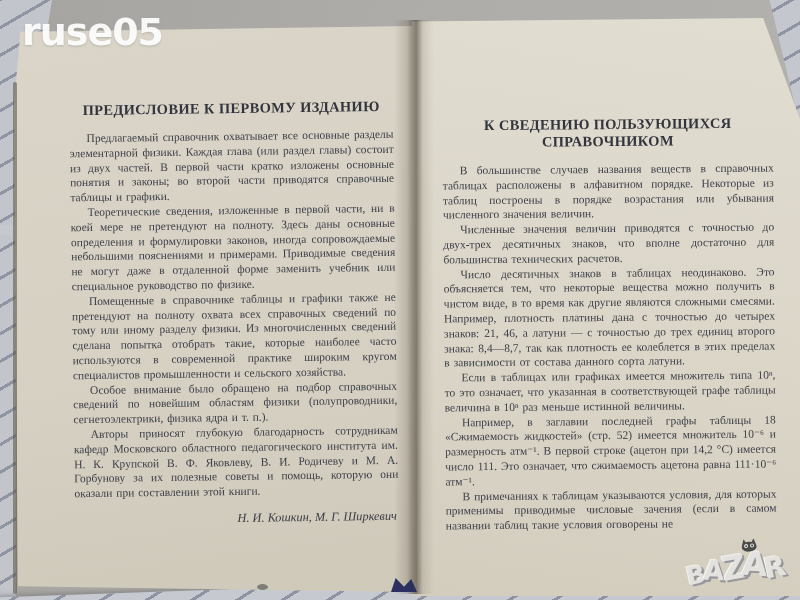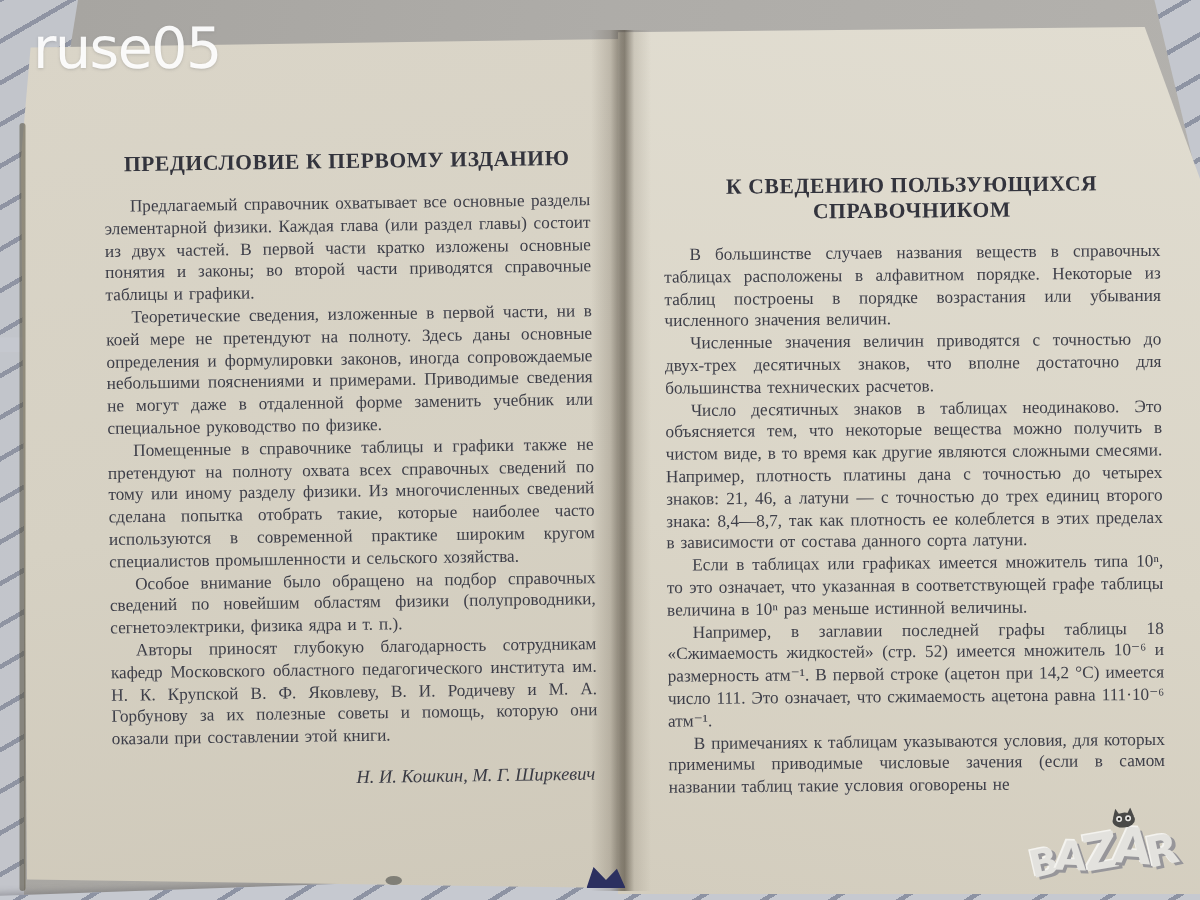--- a/index.html
+++ b/index.html
@@ -48,21 +48,21 @@
   .page-title{text-align:center;font-weight:bold;font-size:14.4px;line-height:17px;
     letter-spacing:.4px;color:#33343d;margin:0 0 12px 0;}
   .page-title .tline{display:block;}
   .text-block p{font-size:11.5px;line-height:14.8px;text-align:justify;
     text-indent:17px;margin:0;word-spacing:1px;}
   .signature{margin-top:12px;text-align:right;font-style:italic;font-size:12.3px;
     padding-right:2px;color:#3a3b44;}
 
   
   .wm-user{position:absolute;left:22px;top:10px;
-    font-family:"DejaVu Sans","Liberation Sans",sans-serif;font-weight:normal;
+    font-family:"DejaVu Sans","Liberation Sans",sans-serif;font-weight:bold;
     font-size:38px;color:rgba(255,255,255,.93);letter-spacing:-1px;
     text-shadow:0 1px 2px rgba(120,120,120,.35);}
   .bazar{position:absolute;left:686px;top:549px;transform:rotate(-5deg);
     font-family:"DejaVu Sans","Liberation Sans",sans-serif;font-weight:bold;
     color:#e3e2de;white-space:nowrap;}
   .bazar .ltr{display:inline-block;
     text-shadow:2px 2px 0 #97969a,-1px -1px 0 #f4f3ef;}
   .bz1{font-size:25px;transform:rotate(-8deg);}
   .bz2{font-size:27px;transform:rotate(7deg) translateY(-2px);margin-left:-2px;}
   .bz3{font-size:33px;transform:rotate(-5deg) translateY(-1px);margin-left:-2px;}

